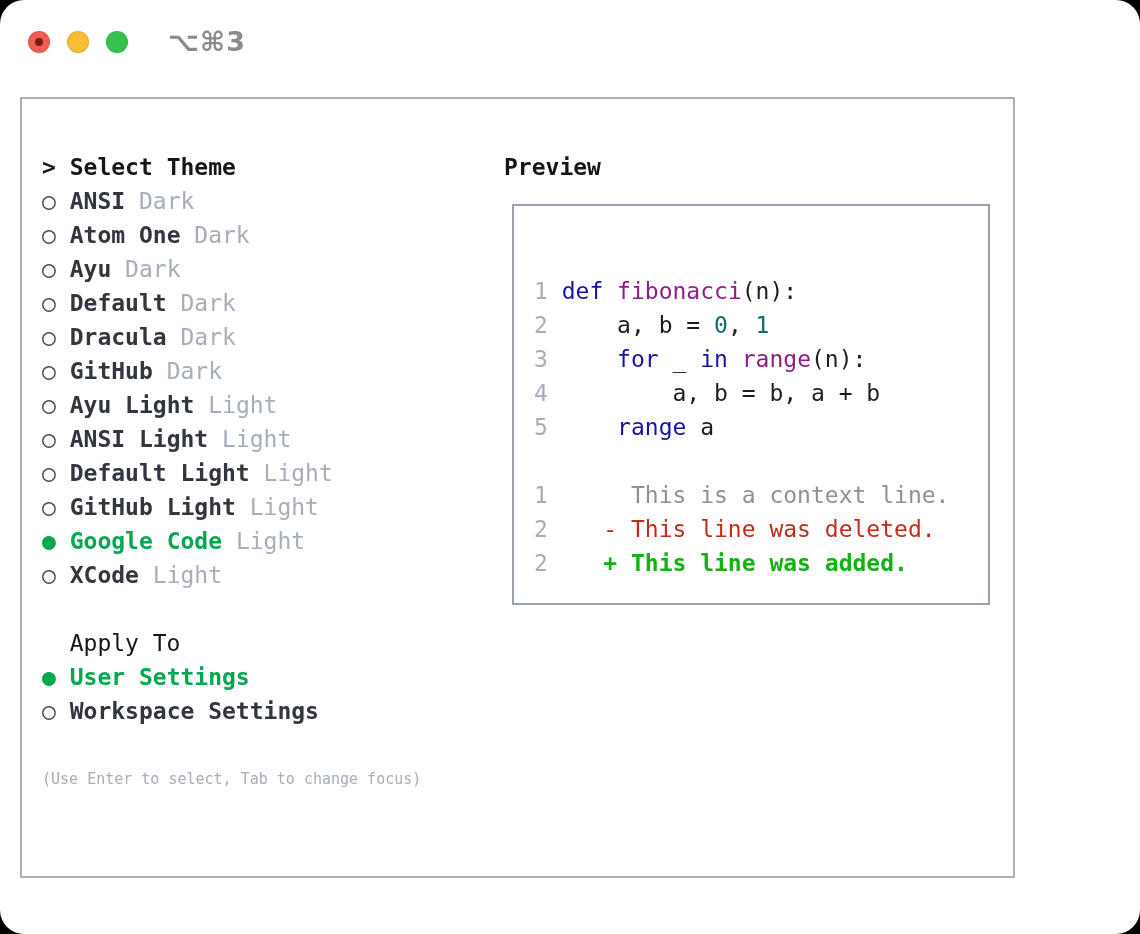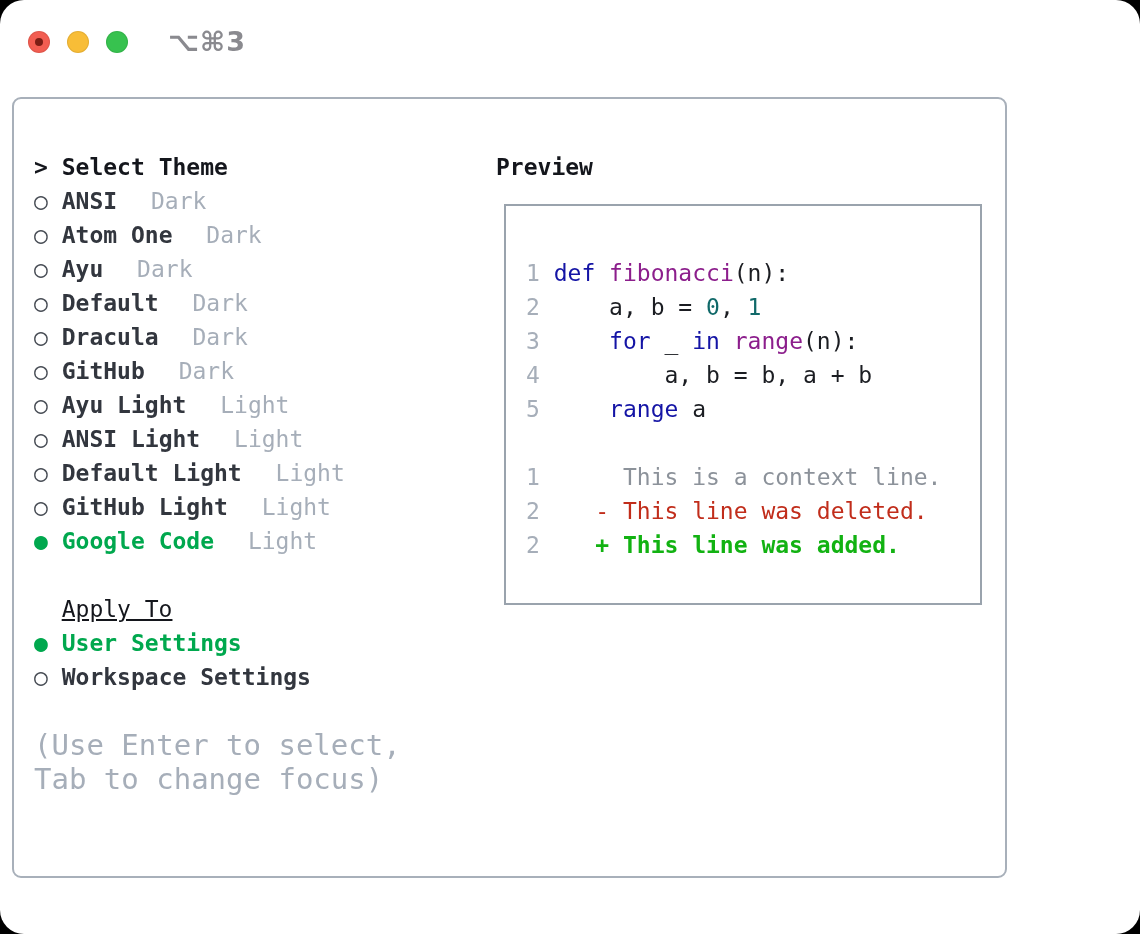--- a/index.html
+++ b/index.html
@@ -13,41 +13,41 @@
   .tl{width:22px;height:22px;border-radius:50%;margin-right:17px;position:relative;
       box-shadow:inset 0 0 0 1px rgba(0,0,0,0.08);}
   .tl.red{background:var(--traffic-red);}
   .tl.red::after{content:"";position:absolute;left:7px;top:7px;width:8px;height:8px;
       border-radius:50%;background:var(--traffic-red-dot);}
   .tl.yellow{background:var(--traffic-yellow);}
   .tl.green{background:var(--traffic-green);}
   .win-title{margin-left:23px;font-family:"DejaVu Sans", sans-serif;
       font-size:27px;font-weight:600;color:var(--title-gray);letter-spacing:1px;}
   
-  .panel{position:absolute;left:12px;top:97px;width:995px;height:781px;
-      border:2px solid var(--panel-border);border-radius:9px;box-sizing:border-box;}
+  .panel{position:absolute;left:20px;top:97px;width:995px;height:781px;
+      border:2px solid var(--panel-border);border-radius:1px;box-sizing:border-box;}
   .line{height:34px;line-height:34px;font-size:23px;white-space:pre;}
   .blank{height:34px;}
   
   .left{position:absolute;left:20px;top:51px;}
   .prefix,.hdr{font-weight:bold;color:var(--heading-text);}
   .hdr{margin-left:1ch;}
   .bullet{color:var(--circle-gray);}
   .bullet.on{color:var(--accent-green);}
   .name{color:var(--item-text);font-weight:bold;}
   .name.on{color:var(--accent-green);}
-  .variant{color:var(--muted-text);margin-left:20px;}
-  .apply-hdr{color:var(--heading-text);text-decoration:underline;}
+  .variant{color:var(--muted-text);}
+  .apply-hdr{color:var(--heading-text);}
   .apply-hdr span{margin-left:2ch;}
-  .hint{width:432px;font-size:29px;line-height:34px;color:var(--muted-text);white-space:normal;}
+  .hint{width:432px;font-size:15px;line-height:34px;color:var(--muted-text);white-space:normal;}
   
   .preview-hdr{position:absolute;left:482px;top:51px;font-weight:bold;color:var(--heading-text);}
   .pbox{position:absolute;left:490px;top:105px;width:478px;height:401px;
       border:2px solid var(--preview-border);box-sizing:border-box;
-      padding:50px 0 0 20px;background:#fff;}
+      padding:68px 0 0 20px;background:#fff;}
   .ln{color:var(--gutter);}
   .c-pl{color:var(--code-plain);}
   .c-kw{color:var(--code-keyword);}
   .c-fn{color:var(--code-function);}
   .c-lit{color:var(--code-literal);}
   .c-ctx{color:var(--diff-context);text-align:right;}
   .c-del{color:var(--diff-deleted);}
   .c-add{color:var(--diff-added);font-weight:bold;}
 </style>
 </head>
@@ -72,20 +72,21 @@
           <div class="line"><span class="bullet">○</span><span class="name"> Atom One</span><span class="variant"> Dark</span></div>
           <div class="line"><span class="bullet">○</span><span class="name"> Ayu</span><span class="variant"> Dark</span></div>
           <div class="line"><span class="bullet">○</span><span class="name"> Default</span><span class="variant"> Dark</span></div>
           <div class="line"><span class="bullet">○</span><span class="name"> Dracula</span><span class="variant"> Dark</span></div>
           <div class="line"><span class="bullet">○</span><span class="name"> GitHub</span><span class="variant"> Dark</span></div>
           <div class="line"><span class="bullet">○</span><span class="name"> Ayu Light</span><span class="variant"> Light</span></div>
           <div class="line"><span class="bullet">○</span><span class="name"> ANSI Light</span><span class="variant"> Light</span></div>
           <div class="line"><span class="bullet">○</span><span class="name"> Default Light</span><span class="variant"> Light</span></div>
           <div class="line"><span class="bullet">○</span><span class="name"> GitHub Light</span><span class="variant"> Light</span></div>
           <div class="line"><span class="bullet on">●</span><span class="name on"> Google Code</span><span class="variant"> Light</span></div>
+          <div class="line"><span class="bullet">○</span><span class="name"> XCode</span><span class="variant"> Light</span></div>
         </div>
 
       <div class="blank"></div>
 
       <div class="line apply-hdr"><span>Apply To</span></div>
 
       <div id="apply-list">
           <div class="line"><span class="bullet on">●</span><span class="name on"> User Settings</span></div>
           <div class="line"><span class="bullet">○</span><span class="name"> Workspace Settings</span></div>
         </div>

